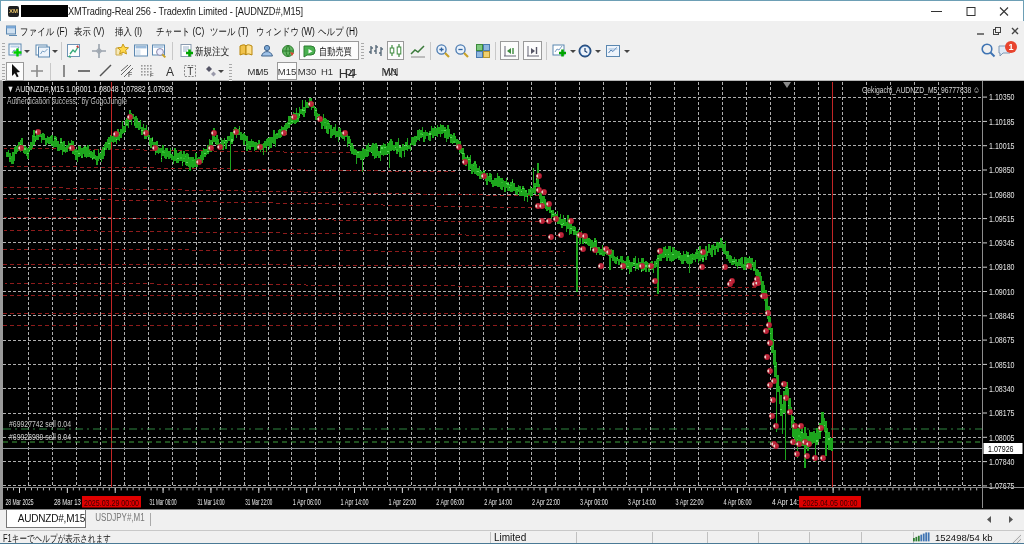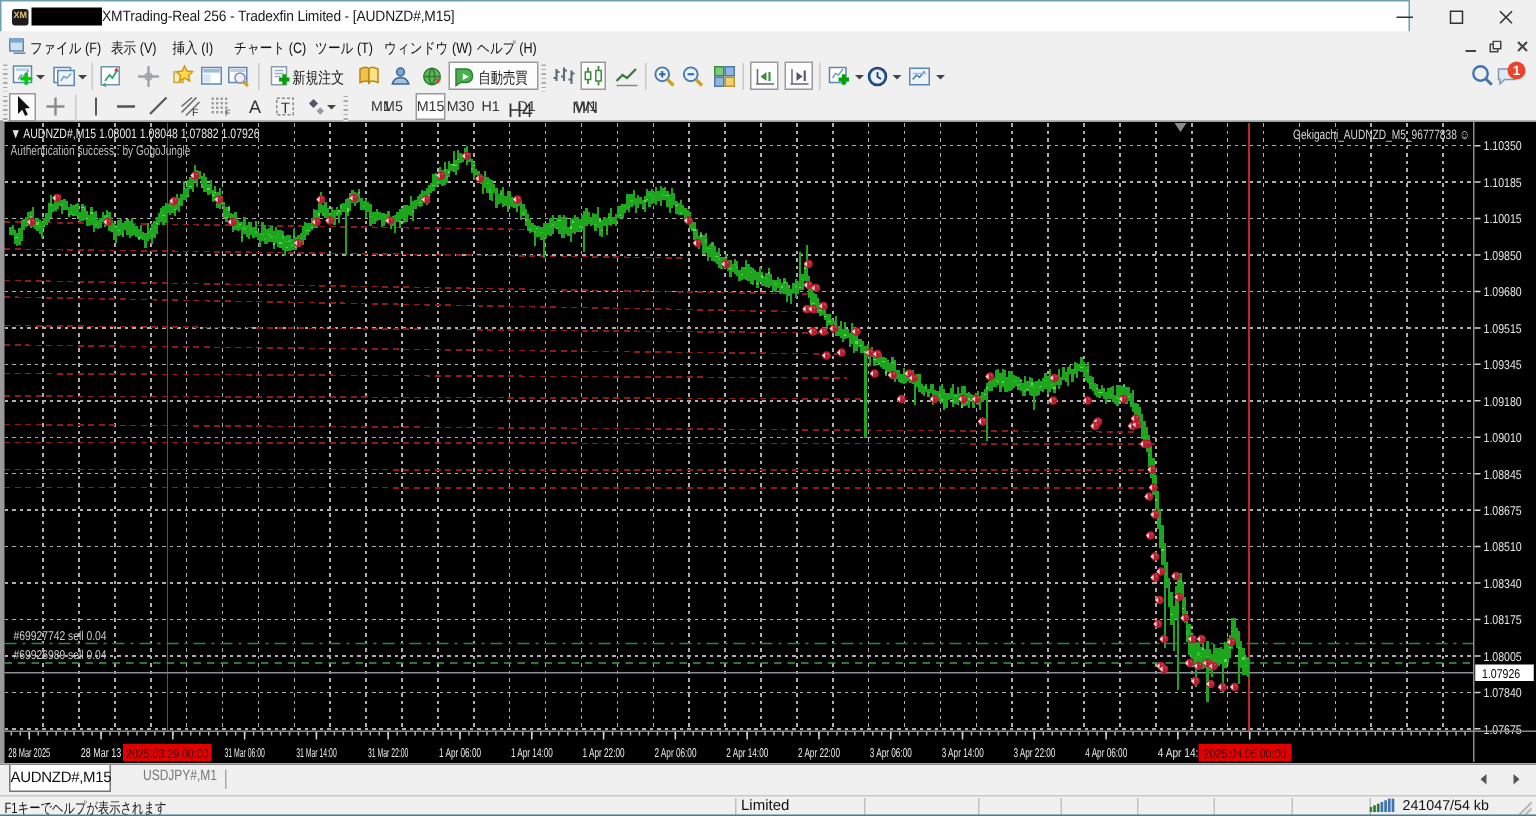--- a/index.html
+++ b/index.html
@@ -1,18 +1,18 @@
 <!DOCTYPE html>
 <html><head><meta charset="utf-8"><style>
 *{margin:0;padding:0;box-sizing:border-box}
 body{width:1024px;height:544px;font-family:"Liberation Sans",sans-serif;overflow:hidden;position:relative;background:#f0f0f0}
 .abs{position:absolute}
 </style></head><body>
 
-<div class="abs" style="left:0;top:0;width:940px;height:21px;background:#fff;border-top:1px solid #6d9fb5;border-left:1px solid #6d9fb5;border-right:1px solid #6d9fb5">
+<div class="abs" style="left:0;top:0;width:1024px;height:21px;background:#fff;border-top:1px solid #6d9fb5;border-left:1px solid #6d9fb5;border-right:1px solid #6d9fb5">
   <div class="abs" style="left:7px;top:5px;width:11px;height:11px;background:#1d1d1f;border-radius:2px;color:#e9c46a;font-size:6px;text-align:center;line-height:11px;font-weight:bold">XM</div>
   <div class="abs" style="left:20px;top:4px;width:47px;height:12px;background:#000"></div>
   <div class="abs" style="left:67px;top:4.5px;font-size:10px;letter-spacing:-0.1px;color:#1a1a1a;transform-origin:0 0;transform:scaleX(0.92)">XMTrading-Real 256 - Tradexfin Limited - [AUDNZD#,M15]</div>
   <svg class="abs" style="left:925px;top:0" width="99" height="21" viewBox="0 0 99 21">
     <path d="M5 10.5h11" stroke="#333" stroke-width="1"></path>
     <rect x="41" y="6.5" width="8" height="8" fill="none" stroke="#333"></rect>
     <path d="M74 6.5l8 8M82 6.5l-8 8" stroke="#333" stroke-width="1.1"></path>
   </svg>
 </div>
 
@@ -407,21 +407,21 @@
 <text x="737.5" y="423.5" font-size="8.5" fill="#e9e9e9" text-anchor="middle" textLength="28" lengthAdjust="spacingAndGlyphs">4 Apr 06:00</text>
 <text x="785.4" y="423.5" font-size="8.5" fill="#e9e9e9" text-anchor="middle" textLength="27" lengthAdjust="spacingAndGlyphs">4 Apr 14:</text>
 <rect x="82" y="415" width="59" height="11.5" fill="#e00000"></rect>
     <text x="111.5" y="424.5" font-size="8.5" fill="#3c0000" text-anchor="middle" textLength="55" lengthAdjust="spacingAndGlyphs">2025.03.29 00:00</text>
 <rect x="799" y="415" width="62" height="11.5" fill="#e00000"></rect>
     <text x="830" y="424.5" font-size="8.5" fill="#3c0000" text-anchor="middle" textLength="55" lengthAdjust="spacingAndGlyphs">2025.04.05 00:00</text>
 </svg>
 <div class="abs" style="left:0;top:81px;width:3px;height:428px;background:#9a9a9a"></div>
 
 <div class="abs" style="left:0;top:509px;width:1024px;height:21px;background:#f0f0f0;border-top:1px solid #888">
-  <div class="abs" style="left:6px;top:0px;width:68px;height:18px;background:#fff;border:1px solid #777;border-top:none;font-size:10px;color:#111;text-align:right;line-height:17px;letter-spacing:-0.2px">AUDNZD#,M15</div>
+  <div class="abs" style="left:6px;top:0px;width:80px;height:18px;background:#fff;border:1px solid #777;border-top:none;font-size:10px;color:#111;text-align:right;line-height:17px;letter-spacing:-0.2px">AUDNZD#,M15</div>
   <div class="abs" style="left:92px;top:2px;width:70px;height:16px;font-size:10px;color:#777;text-align:center;transform-origin:0 50%;transform:scaleX(0.8)">USDJPY#,M1</div>
   <div class="abs" style="left:150px;top:3px;width:1px;height:13px;background:#aaa"></div>
   <svg class="abs" style="left:985px;top:5px" width="32" height="9" viewBox="0 0 32 9">
       <path d="M6 1L2 4.5 6 8z" fill="#555"></path>
       <path d="M24 1l4 3.5L24 8z" fill="#555"></path>
     </svg>
 </div>
 
 <div class="abs" style="left:0;top:530px;width:1024px;height:14px;background:#f0f0f0;border-top:1px solid #c8c8c8;font-size:10px;color:#111">
   <span class="abs" style="left:3px;top:0.5px;transform-origin:0 0;transform:scaleX(0.75)">F1キーでヘルプが表示されます</span>
@@ -436,18 +436,18 @@
     <div class="abs" style="left:913px;top:1px;width:1px;height:12px;background:#c0c0c0"></div>
   <svg class="abs" style="left:913px;top:1px" width="19" height="12" viewBox="0 0 17 10">
       <rect x="0.0" y="5" width="1.6" height="3" fill="#2e7d32"></rect>
       <rect x="2.2" y="4" width="1.6" height="4" fill="#2e7d32"></rect>
       <rect x="4.4" y="3" width="1.6" height="5" fill="#2e7d32"></rect>
       <rect x="6.6000000000000005" y="2" width="1.6" height="6" fill="#3f74b3"></rect>
       <rect x="8.8" y="1" width="1.6" height="7" fill="#3f74b3"></rect>
       <rect x="11.0" y="0" width="1.6" height="8" fill="#3f74b3"></rect>
       <rect x="13.200000000000001" y="0" width="1.6" height="8" fill="#3f74b3"></rect>
     </svg>
-  <span class="abs" style="left:935px;top:1px;font-size:9.5px">241047/54 kb</span>
+  <span class="abs" style="left:935px;top:1px;font-size:9.5px">152498/54 kb</span>
   <svg class="abs" style="left:1010px;top:1px" width="12" height="12" viewBox="0 0 12 12">
       <path d="M11 1v10H1z" fill="#e8e8e8"></path>
       <path d="M11 3L3 11M11 7l-4 4" stroke="#aaa"></path>
     </svg>
 </div>
 <div class="abs" style="left:0;top:543px;width:1024px;height:1px;background:#4a7a96"></div>
 </body></html>

